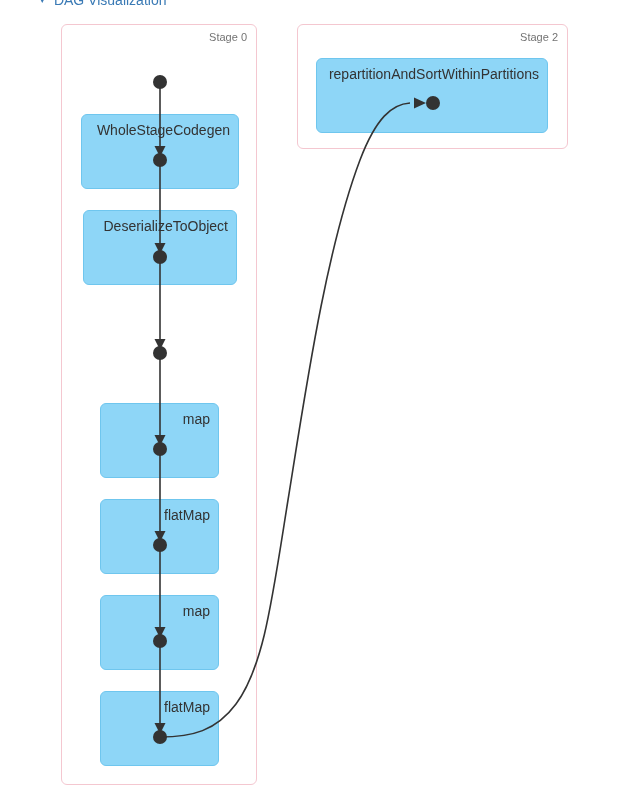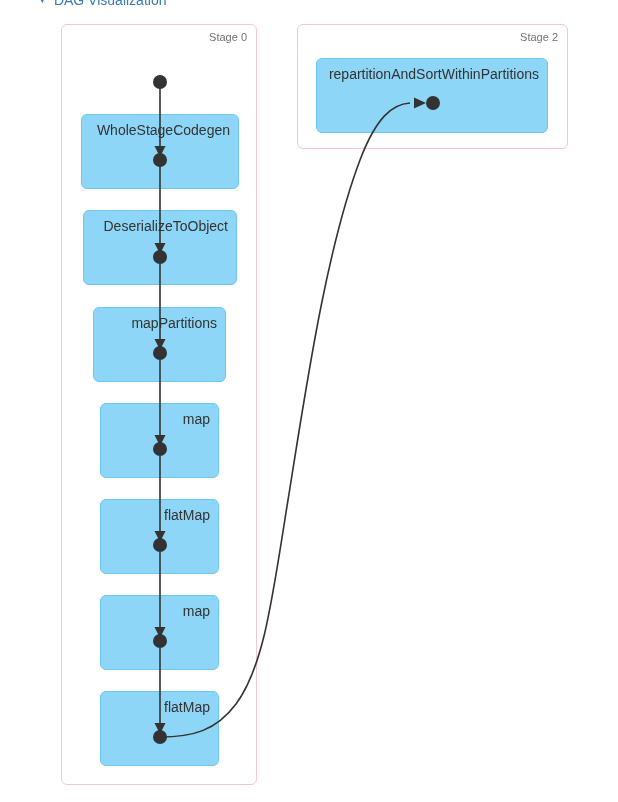--- a/index.html
+++ b/index.html
@@ -130,23 +130,20 @@
     </div>
 
     <div class="op-node" style="left:41px; top:114px; width:158px; height:75px;">
       <div class="op-label">WholeStageCodegen</div>
     </div>
 
     <div class="op-node" style="left:43px; top:210px; width:154px; height:75px;">
       <div class="op-label">DeserializeToObject</div>
     </div>
 
-    <div class="op-node" style="left:53px; top:307px; width:133px; height:75px;">
-      <div class="op-label">mapPartitions</div>
-    </div>
 
     <div class="op-node" style="left:60px; top:403px; width:119px; height:75px;">
       <div class="op-label">map</div>
     </div>
 
     <div class="op-node" style="left:60px; top:499px; width:119px; height:75px;">
       <div class="op-label">flatMap</div>
     </div>
 
     <div class="op-node" style="left:60px; top:595px; width:119px; height:75px;">

